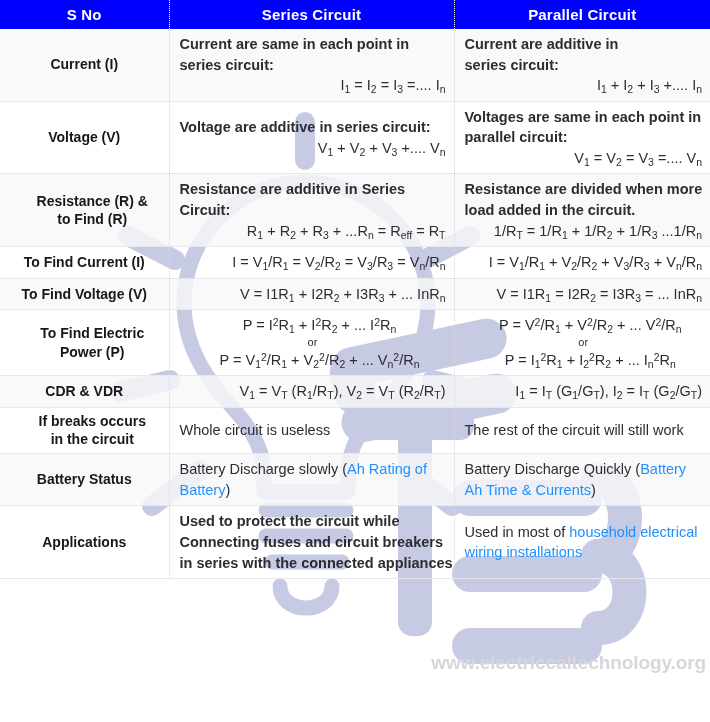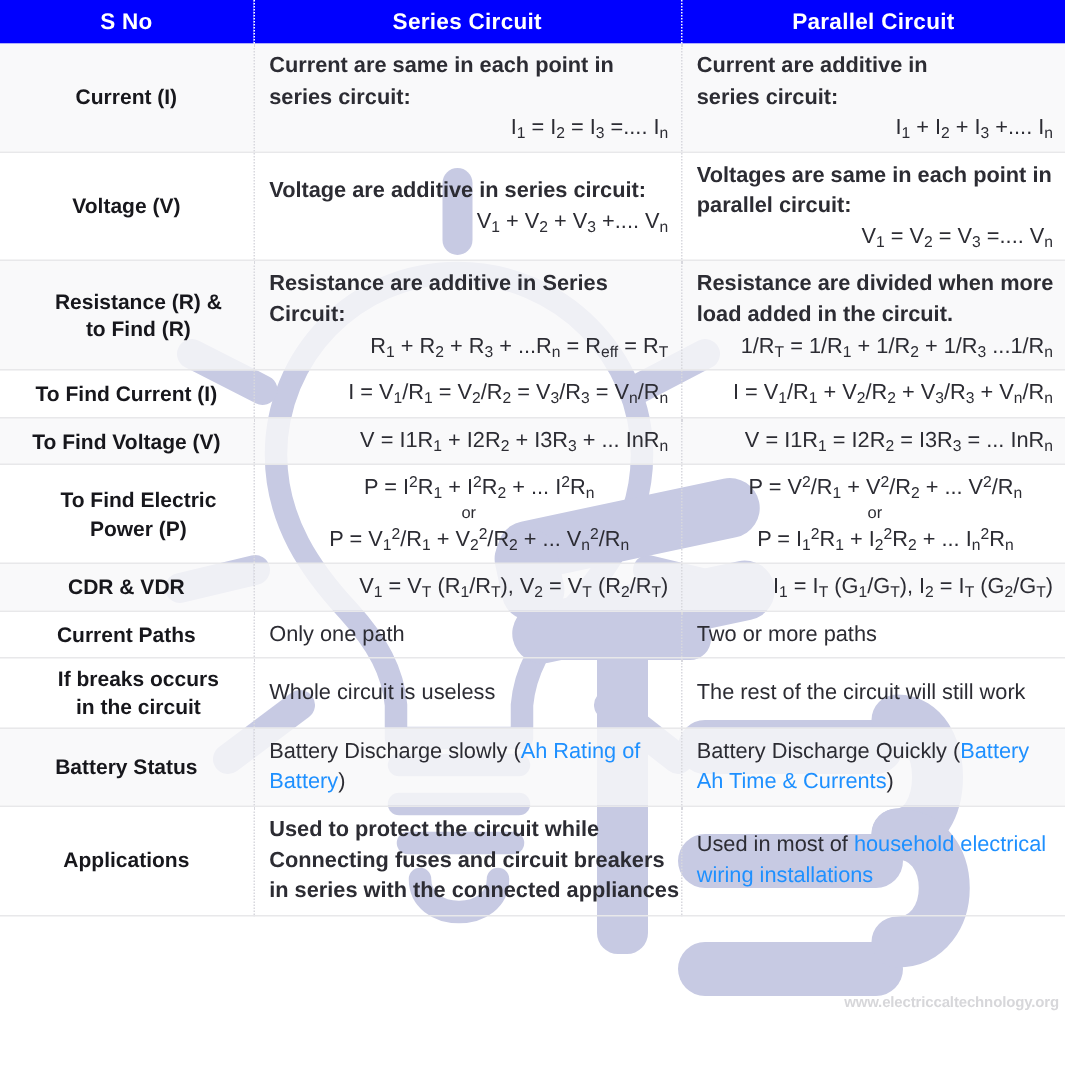--- a/index.html
+++ b/index.html
@@ -87,21 +87,21 @@
   sup { font-size: .72em; line-height: 0; vertical-align: .42em; }
   a.lnk, .lnk {
     color: #1e90ff;
     text-decoration: none;
   }
   .url {
     position: absolute;
     right: 4px;
     bottom: 4px;
     z-index: 3;
-    font-size: 10px;
+    font-size: 19px;
     font-weight: bold;
     color: #d7d7da;
     letter-spacing: -.1px;
     font-family: "Liberation Sans", sans-serif;
   }
 </style>
 </head>
 <body>
 
 <div id="page">
@@ -230,25 +230,20 @@
         <tr class="alt">
           <td class="label">CDR &amp; VDR</td>
           <td class="body">
             <span class="eq">V<sub>1</sub> = V<sub>T</sub> (R<sub>1</sub>/R<sub>T</sub>), V<sub>2</sub> = V<sub>T</sub> (R<sub>2</sub>/R<sub>T</sub>)</span>
           </td>
           <td class="body">
             <span class="eq">I<sub>1</sub> = I<sub>T</sub> (G<sub>1</sub>/G<sub>T</sub>), I<sub>2</sub> = I<sub>T</sub> (G<sub>2</sub>/G<sub>T</sub>)</span>
           </td>
         </tr>
         <tr>
-          <td class="label">Current  Paths</td>
-          <td class="body"><span>Only one path</span></td>
-          <td class="body"><span>Two or more paths</span></td>
-        </tr>
-        <tr>
           <td class="label"><span class="nowrap">If breaks occurs</span><br><span class="nowrap">in the circuit</span></td>
           <td class="body"><span>Whole circuit is useless</span></td>
           <td class="body"><span>The rest of the circuit  will still work</span></td>
         </tr>
         <tr class="alt">
           <td class="label">Battery Status</td>
           <td class="body"><span>Battery Discharge slowly (</span><a href="#" class="lnk">Ah Rating of Battery</a><span>)</span></td>
           <td class="body"><span>Battery Discharge Quickly (</span><a href="#" class="lnk">Battery Ah Time &amp; Currents</a><span>)</span></td>
         </tr>
         <tr>

